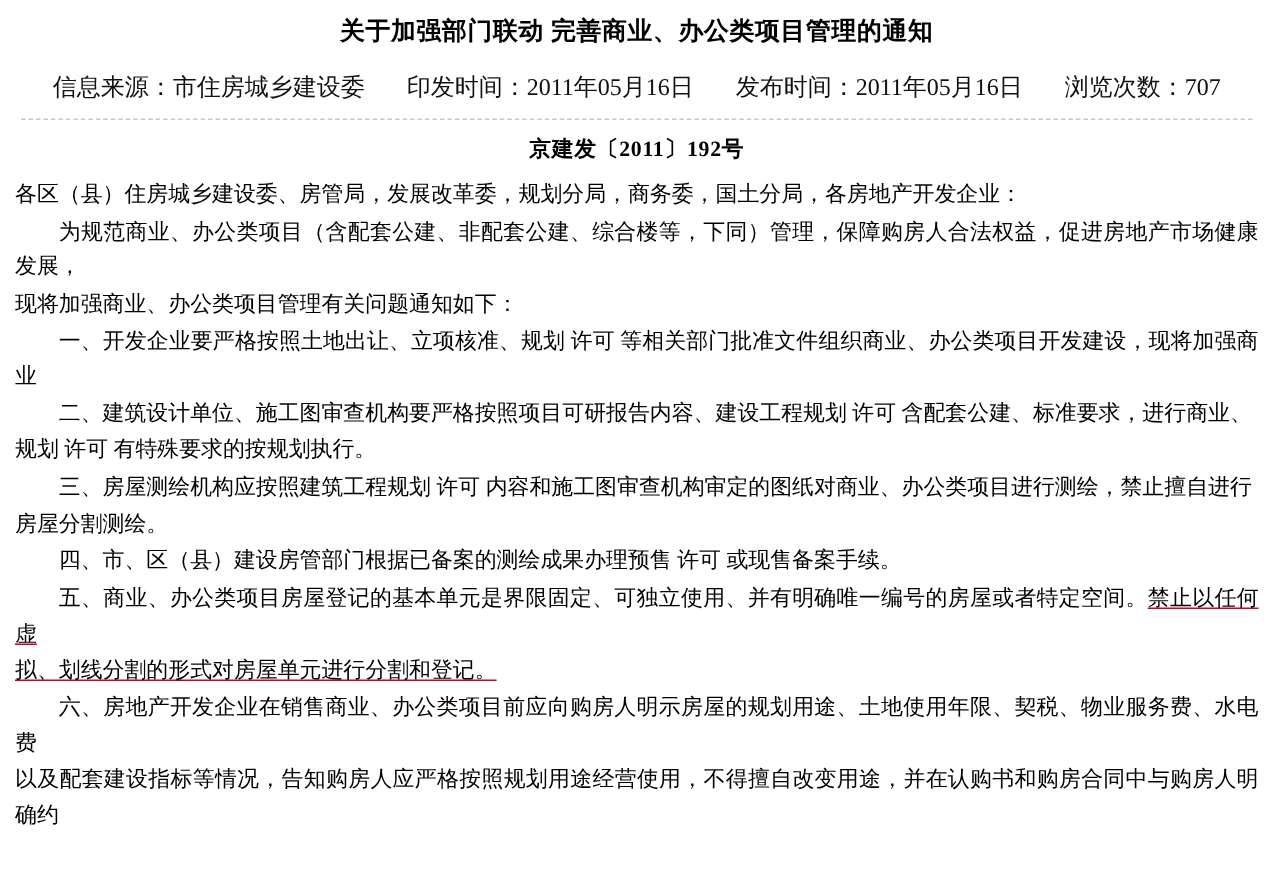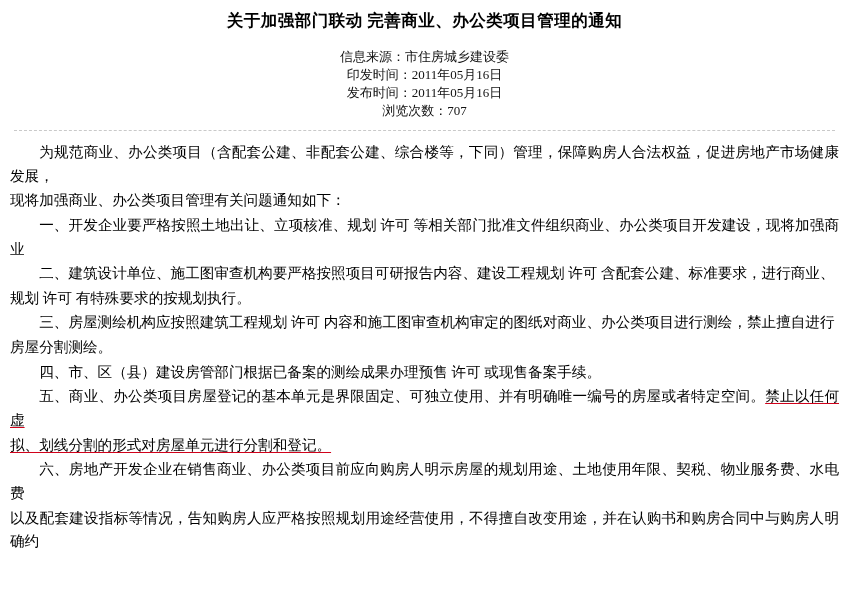--- a/index.html
+++ b/index.html
@@ -27,25 +27,24 @@
     font-weight: bold;
     letter-spacing: 0.5px;
     padding-top: 10px;
     padding-bottom: 12px;
     color: #000;
   }
   .meta-bar {
     display: flex;
     justify-content: center;
     align-items: center;
-    font-size: 13px;
+    font-size: 16px;
     color: #1a1a1a;
     padding: 4px 0 8px 0;
     gap: 0px;
-    flex-direction: column;
   }
   .meta-item {
     white-space: nowrap;
     padding: 0 14px;
   }
   .meta-label { color: #111; }
   .meta-value { color: #111; }
   .divider {
     border: none;
     border-top: 1px dashed #c9c9c9;
@@ -96,22 +95,24 @@
     <span class="meta-item">
       <span class="meta-label">发布时间：</span><span class="meta-value">2011年05月16日</span>
     </span>
     <span class="meta-item">
       <span class="meta-label">浏览次数：</span><span class="meta-value">707</span>
     </span>
   </div>
 
   <hr class="divider">
 
+  <div class="doc-number">京建发〔2011〕192号</div>
 
   <div class="body-text" id="body-text">
+      <p><span>各区（县）住房城乡建设委、房管局，发展改革委，规划分局，商务委，国土分局，各房地产开发企业：</span></p>
       <p class="indent"><span>为规范商业、办公类项目（含配套公建、非配套公建、综合楼等，下同）管理，保障购房人合法权益，促进房地产市场健康发展，</span></p>
       <p><span>现将加强商业、办公类项目管理有关问题通知如下：</span></p>
       <p class="indent"><span>一、开发企业要严格按照土地出让、立项核准、规划 许可 等相关部门批准文件组织商业、办公类项目开发建设，现将加强商业</span></p>
       <p class="indent"><span>二、建筑设计单位、施工图审查机构要严格按照项目可研报告内容、建设工程规划 许可 含配套公建、标准要求，进行商业、</span></p>
       <p><span>规划 许可 有特殊要求的按规划执行。</span></p>
       <p class="indent"><span>三、房屋测绘机构应按照建筑工程规划 许可 内容和施工图审查机构审定的图纸对商业、办公类项目进行测绘，禁止擅自进行</span></p>
       <p><span>房屋分割测绘。</span></p>
       <p class="indent"><span>四、市、区（县）建设房管部门根据已备案的测绘成果办理预售 许可 或现售备案手续。</span></p>
       <p class="indent"><span>五、商业、办公类项目房屋登记的基本单元是界限固定、可独立使用、并有明确唯一编号的房屋或者特定空间。</span><span class="u-red">禁止以任何虚</span></p>
       <p><span class="u-red">拟、划线分割的形式对房屋单元进行分割和登记。</span></p>

